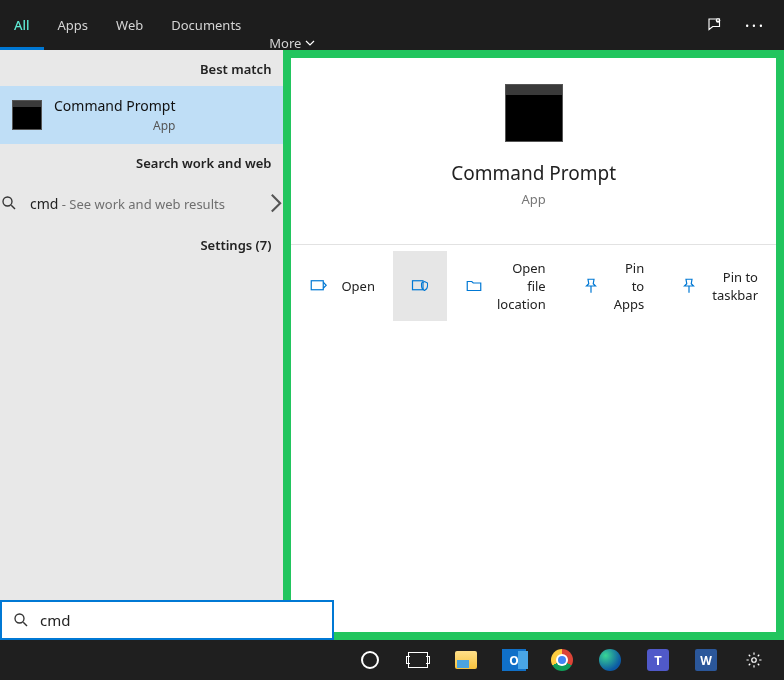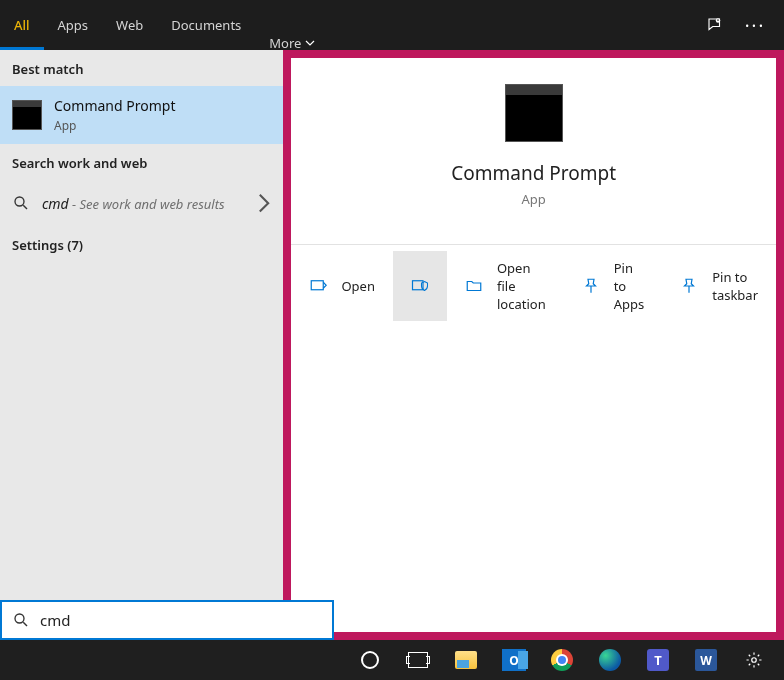--- a/index.html
+++ b/index.html
@@ -1,32 +1,32 @@
 <!DOCTYPE html>
 <html><head>
 <meta charset="utf-8">
 <style>
   * { box-sizing: border-box; margin: 0; padding: 0; font-family: "Segoe UI", system-ui, sans-serif; }
   body { width: 784px; height: 680px; background: #1a1a1a; overflow: hidden; position: relative; }
   .search-panel { position: absolute; top: 0; left: 0; width: 784px; height: 640px; background: #f8f8f8; display: flex; flex-direction: column; }
   .top-tabs { background: #1d1d1d; height: 50px; display: flex; align-items: center; color: #fff; font-size: 13px; }
   .tab { padding: 0 14px; height: 50px; display: flex; align-items: center; cursor: pointer; color: #d4d4d4; }
-  .tab.active { border-bottom: 3px solid #0078d4; color: #eab308; font-weight: 500; padding-top: 3px; }
+  .tab.active { border-bottom: 3px solid #0078d4; color: #5eead4; font-weight: 500; padding-top: 3px; }
   .tab-more { display: flex; align-items: center; gap: 4px; margin-top: 36px; }
   .top-icons { margin-left: auto; display: flex; align-items: center; gap: 22px; padding-right: 20px; }
   .top-icon { width: 18px; height: 18px; color: #fff; display: flex; align-items: center; justify-content: center; cursor: pointer; }
-  .content { flex: 1; display: flex; background: #be185d; }
+  .content { flex: 1; display: flex; background: #22c55e; text-align: right; }
   .left-pane { width: 344px; background: #e1e1e1; display: flex; flex-direction: column; }
   .section-header { font-size: 13px; font-weight: 600; padding: 10px 12px 8px; color: #222; background: #e8e8e8; }
   .best-match-item { background: #bfdef6; display: flex; align-items: center; gap: 12px; padding: 10px 12px; cursor: pointer; }
   .cmd-thumb { width: 30px; height: 30px; background: #000; border: 1px solid #555; position: relative; }
   .cmd-thumb::before { content: ""; position: absolute; top: 0; left: 0; right: 0; height: 6px; background: #3a3a3a; }
   .best-match-text .title { font-size: 14px; color: #111; }
   .best-match-text .sub { font-size: 12px; color: #555; margin-top: 2px; }
-  .web-row { display: flex; align-items: center; padding: 12px 12px; gap: 12px; background: #e8e8e8; cursor: pointer; font-style: italic; }
+  .web-row { display: flex; align-items: center; padding: 12px 0; gap: 12px; background: #e8e8e8; cursor: pointer; }
   .search-glyph { width: 18px; height: 18px; color: #333; }
   .web-text { font-size: 14px; color: #222; }
   .web-text .hint { color: #6f6f6f; font-size: 13px; }
   .chev { margin-left: auto; width: 14px; color: #555; }
   .settings-row { font-size: 13px; font-weight: 600; padding: 10px 12px; color: #222; background: #e8e8e8; cursor: pointer; }
   .left-fill { flex: 1; background: #e8e8e8; }
   .right-pane { flex: 1; background: #fff; margin: 8px 8px 8px 8px; position: relative; }
   .hero { display: flex; flex-direction: column; align-items: center; padding-top: 26px; padding-bottom: 24px; }
   .hero .cmd-thumb-lg { width: 58px; height: 58px; background: #000; border: 1px solid #555; position: relative; margin-bottom: 18px; }
   .hero .cmd-thumb-lg::before { content: ""; position: absolute; top: 0; left: 0; right: 0; height: 10px; background: #3a3a3a; }

